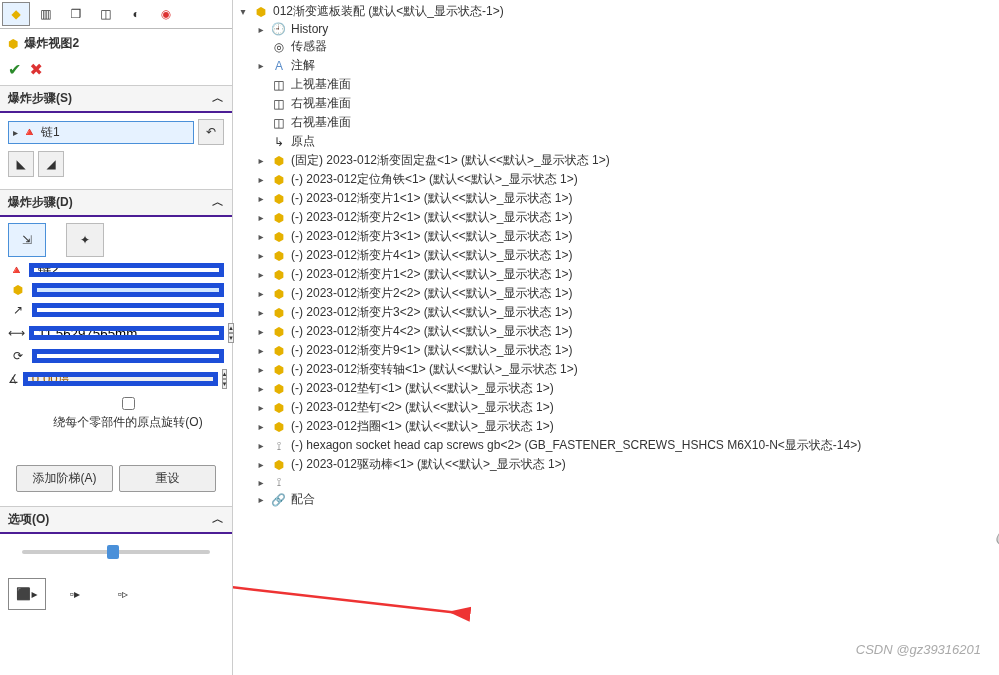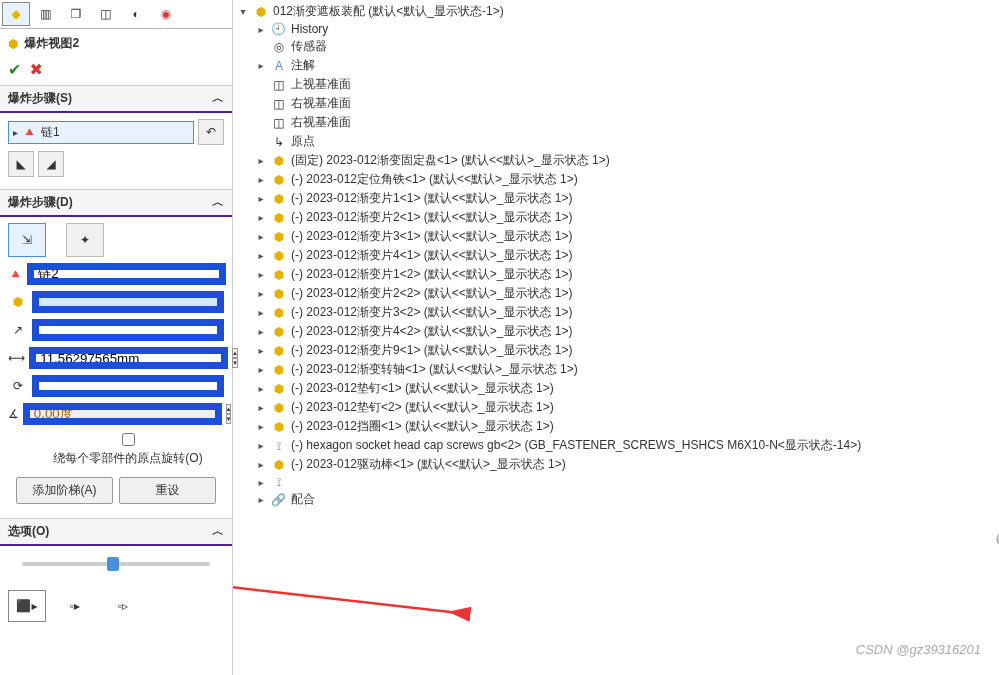--- a/index.html
+++ b/index.html
@@ -15,28 +15,28 @@
 .btn-cancel { color: #d33; font-size: 16px; cursor: pointer; }
 .section-header { display: flex; justify-content: space-between; align-items: center; background: #f5f5f5; border-top: 1px solid #ccc; border-bottom: 2px solid #4c1d95; padding: 4px 8px; font-weight: bold; cursor: pointer; }
 .section-body { padding: 6px 8px; }
 .step-row { display: flex; align-items: center; gap: 4px; margin-bottom: 6px; }
 .step-box { flex: 1; border: 1px solid #4a90d9; background: #e6f2ff; padding: 2px 4px; display: flex; align-items: center; gap: 4px; }
 .icon-btn { width: 26px; height: 26px; border: 1px solid #bbb; background: #f0f0f0; display: flex; align-items: center; justify-content: center; cursor: pointer; }
 .icon-row { display: flex; gap: 4px; margin-bottom: 6px; }
 .icon-row-left { display: flex; gap: 20px; margin-bottom: 6px; }
 .input-row { display: flex; align-items: center; gap: 4px; margin-bottom: 6px; }
 .input-row .label-icon { width: 20px; display: flex; justify-content: center; }
-.input-field { flex: 1; border: 7px solid #1d4ed8; padding: 2px 4px; height: 22px; background: #fff; }
+.input-field { flex: 1; border: 5px solid #1d4ed8; padding: 2px 4px; height: 14px; background: #fff; }
 .input-field.blue { background: #d4e8ff; }
 .input-field.gray { background: #eee; color: #a16207; }
 .spinner { width: 12px; display: flex; flex-direction: column; }
 .spinner div { height: 10px; border: 1px solid #999; font-size: 7px; text-align: center; cursor: pointer; background: #f0f0f0; }
 .checkbox-row { display: flex; align-items: center; gap: 4px; padding: 2px 0 6px 24px; flex-direction: column; }
 .button-row { display: flex; gap: 6px; padding: 4px 8px 8px; }
-.panel-btn { flex: 1; border: 1px solid #999; background: #f0f0f0; padding: 4px; text-align: center; cursor: pointer; border-radius: 2px; }
+.panel-btn { flex: 1; border: 1px solid #999; background: #f0f0f0; padding: 4px; text-align: center; cursor: pointer; border-radius: 2px; margin-top: 24px; }
 .slider-track { margin: 10px 14px; height: 4px; background: #ccc; position: relative; border-radius: 2px; }
 .slider-thumb { position: absolute; top: -5px; left: 45%; width: 12px; height: 14px; background: #4a90d9; border-radius: 2px; cursor: grab; }
 .bottom-icons { display: flex; gap: 10px; padding: 8px; }
 .bottom-icons .bi { width: 38px; height: 32px; border: 1px solid transparent; display: flex; align-items: center; justify-content: center; cursor: pointer; }
 .bottom-icons .bi:first-child { border: 1px solid #888; }
 
 .right-panel { flex: 1; position: relative; overflow: hidden; }
 .tree { padding: 2px 4px; position: relative; z-index: 2; }
 .tree-row { display: flex; align-items: center; gap: 4px; padding: 1px 0; white-space: nowrap; cursor: pointer; }
 .tree-row .exp { width: 12px; font-size: 10px; color: #555; text-align: center; cursor: pointer; }

